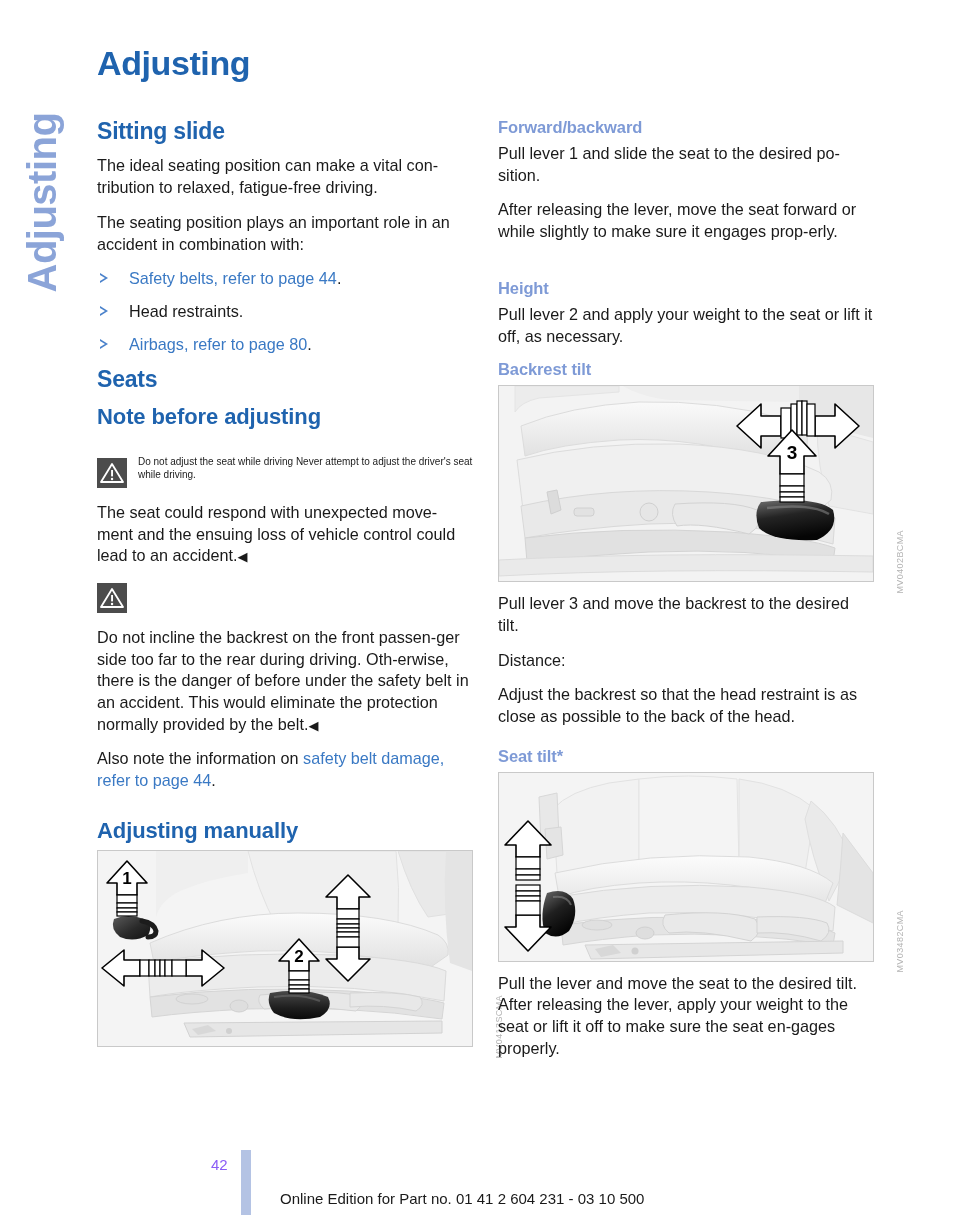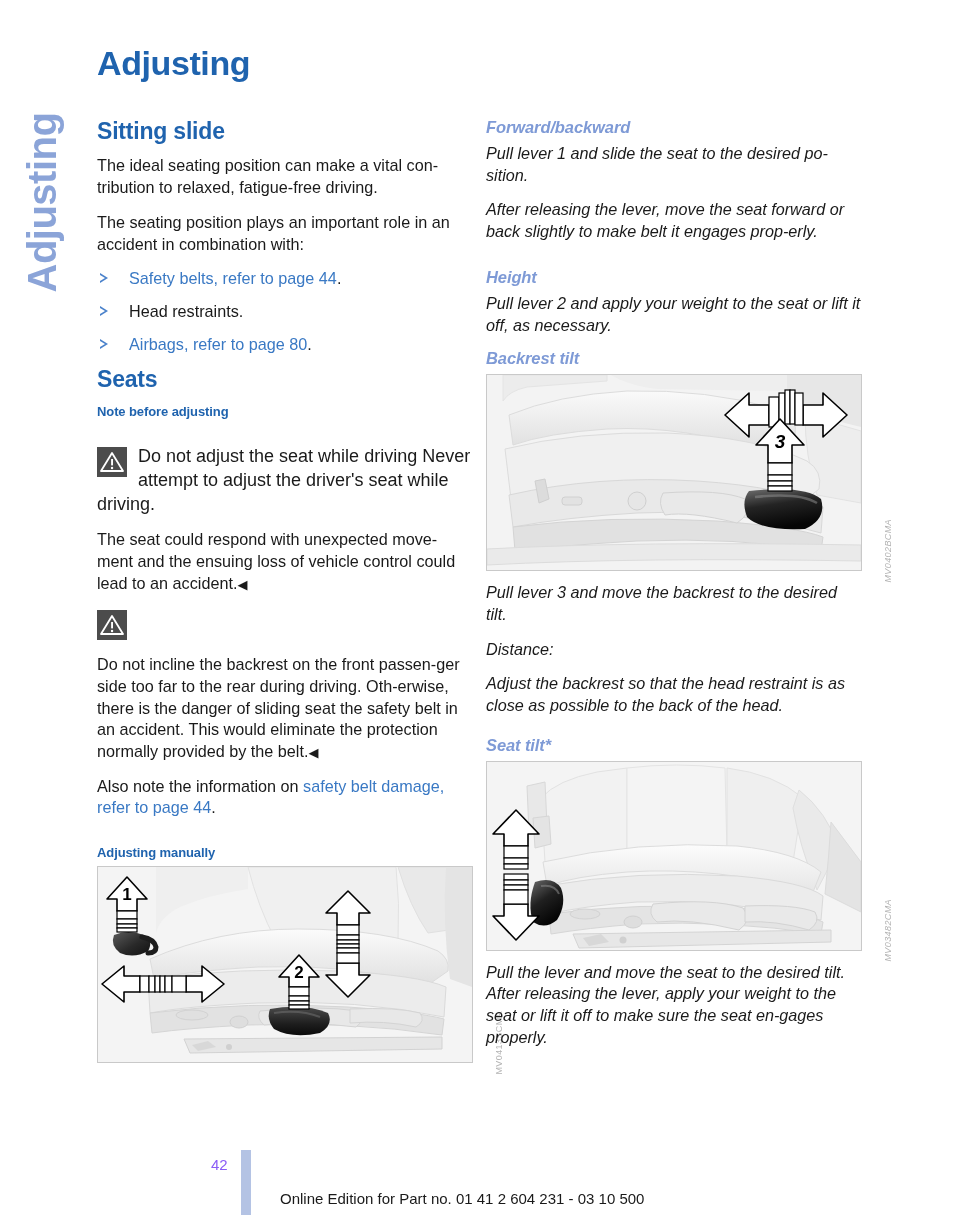--- a/index.html
+++ b/index.html
@@ -50,34 +50,34 @@
     letter-spacing: -0.4px;
   }
 
   
   .col {
     position: absolute;
     top: 118px;
     width: 376px;
   }
   .col-left  { left: 97px; }
-  .col-right { left: 486px; font-style: italic; }
+  .col-right { left: 498px; }
 
   
   h2.sec {
     margin: 0 0 11px 0;
     font-size: 23px;
     font-weight: bold;
     color: #1f63ae;
     letter-spacing: -0.2px;
     line-height: 1.15;
   }
   h3.sub {
     margin: 0 0 6px 0;
-    font-size: 13px;
+    font-size: 22px;
     font-weight: bold;
     color: #1f63ae;
     letter-spacing: -0.1px;
   }
   h3.sub-light {
     margin: 0 0 6px 0;
     font-size: 16.5px;
     font-weight: bold;
     color: #7e9ad6;
     letter-spacing: -0.1px;
@@ -133,21 +133,21 @@
   .warn-icon {
     float: left;
     width: 30px;
     height: 30px;
     background: #4c4c4c;
     margin: 3px 11px 1px 0;
     position: relative;
   }
   .warn-icon svg { position: absolute; left: 3px; top: 4px; }
   .warn-text {
-    font-size: 18px;
+    font-size: 10px;
     line-height: 1.34;
     margin-top: 25px;
   }
   .warn-block::after { content: ""; display: block; clear: both; }
 
   
   .fig {
     position: relative;
     margin: 4px 0 11px 0;
     border: 1px solid #c9c9c9;
@@ -245,21 +245,21 @@
   <div class="warn-block">
     <div class="warn-icon">
       <svg width="24" height="22" viewBox="0 0 24 22">
         <polygon points="12,2 23,20 1,20" fill="none" stroke="#ffffff" stroke-width="1.8" stroke-linejoin="round"></polygon>
         <rect x="11.1" y="8" width="1.9" height="6.4" fill="#ffffff"></rect>
         <circle cx="12.05" cy="17" r="1.2" fill="#ffffff"></circle>
       </svg>
     </div>
   </div>
 
-  <p class="body"><span>Do not incline the backrest on the front passen-ger side too far to the rear during driving. Oth-erwise, there is the danger of sliding seat the safety belt in an accident. This would eliminate the protection normally provided by the belt.</span><span class="end-mark">◀</span></p>
+  <p class="body"><span>Do not incline the backrest on the front passen-ger side too far to the rear during driving. Oth-erwise, there is the danger of before under the safety belt in an accident. This would eliminate the protection normally provided by the belt.</span><span class="end-mark">◀</span></p>
 
   <p class="body"><span>Also note the information on </span><a class="lnk">safety belt damage, refer to page 44</a><span>.</span></p>
 
   <h3 class="sub" style="margin-top:26px">Adjusting manually</h3>
 
   <div class="fig-wrap">
     <div class="fig">
       <svg width="374" height="195" viewBox="0 0 374 195">
         <defs>
           <linearGradient id="seatA" x1="0" y1="0" x2="0" y2="1">
@@ -347,23 +347,23 @@
     </div>
     <div class="fig-code">MV0413SCMA</div>
   </div>
 
 </div>
 
 <div class="col col-right">
 
   <h3 class="sub-light">Forward/backward</h3>
   <p class="body">Pull lever 1 and slide the seat to the desired po-sition.</p>
-  <p class="body">After releasing the lever, move the seat forward or back slightly to make belt it engages prop-erly.</p>
-
-  <h3 class="sub-light" style="margin-top:25px">Height</h3>
+  <p class="body">After releasing the lever, move the seat forward or while slightly to make sure it engages prop-erly.</p>
+
+  <h3 class="sub-light" style="margin-top:36px">Height</h3>
   <p class="body">Pull lever 2 and apply your weight to the seat or lift it off, as necessary.</p>
 
   <h3 class="sub-light" style="">Backrest tilt</h3>
 
   <div class="fig-wrap">
     <div class="fig">
       <svg width="374" height="195" viewBox="0 0 374 195">
         <defs>
           <linearGradient id="seatB" x1="0" y1="0" x2="0" y2="1">
             <stop offset="0%" stop-color="#fafafa"></stop>

